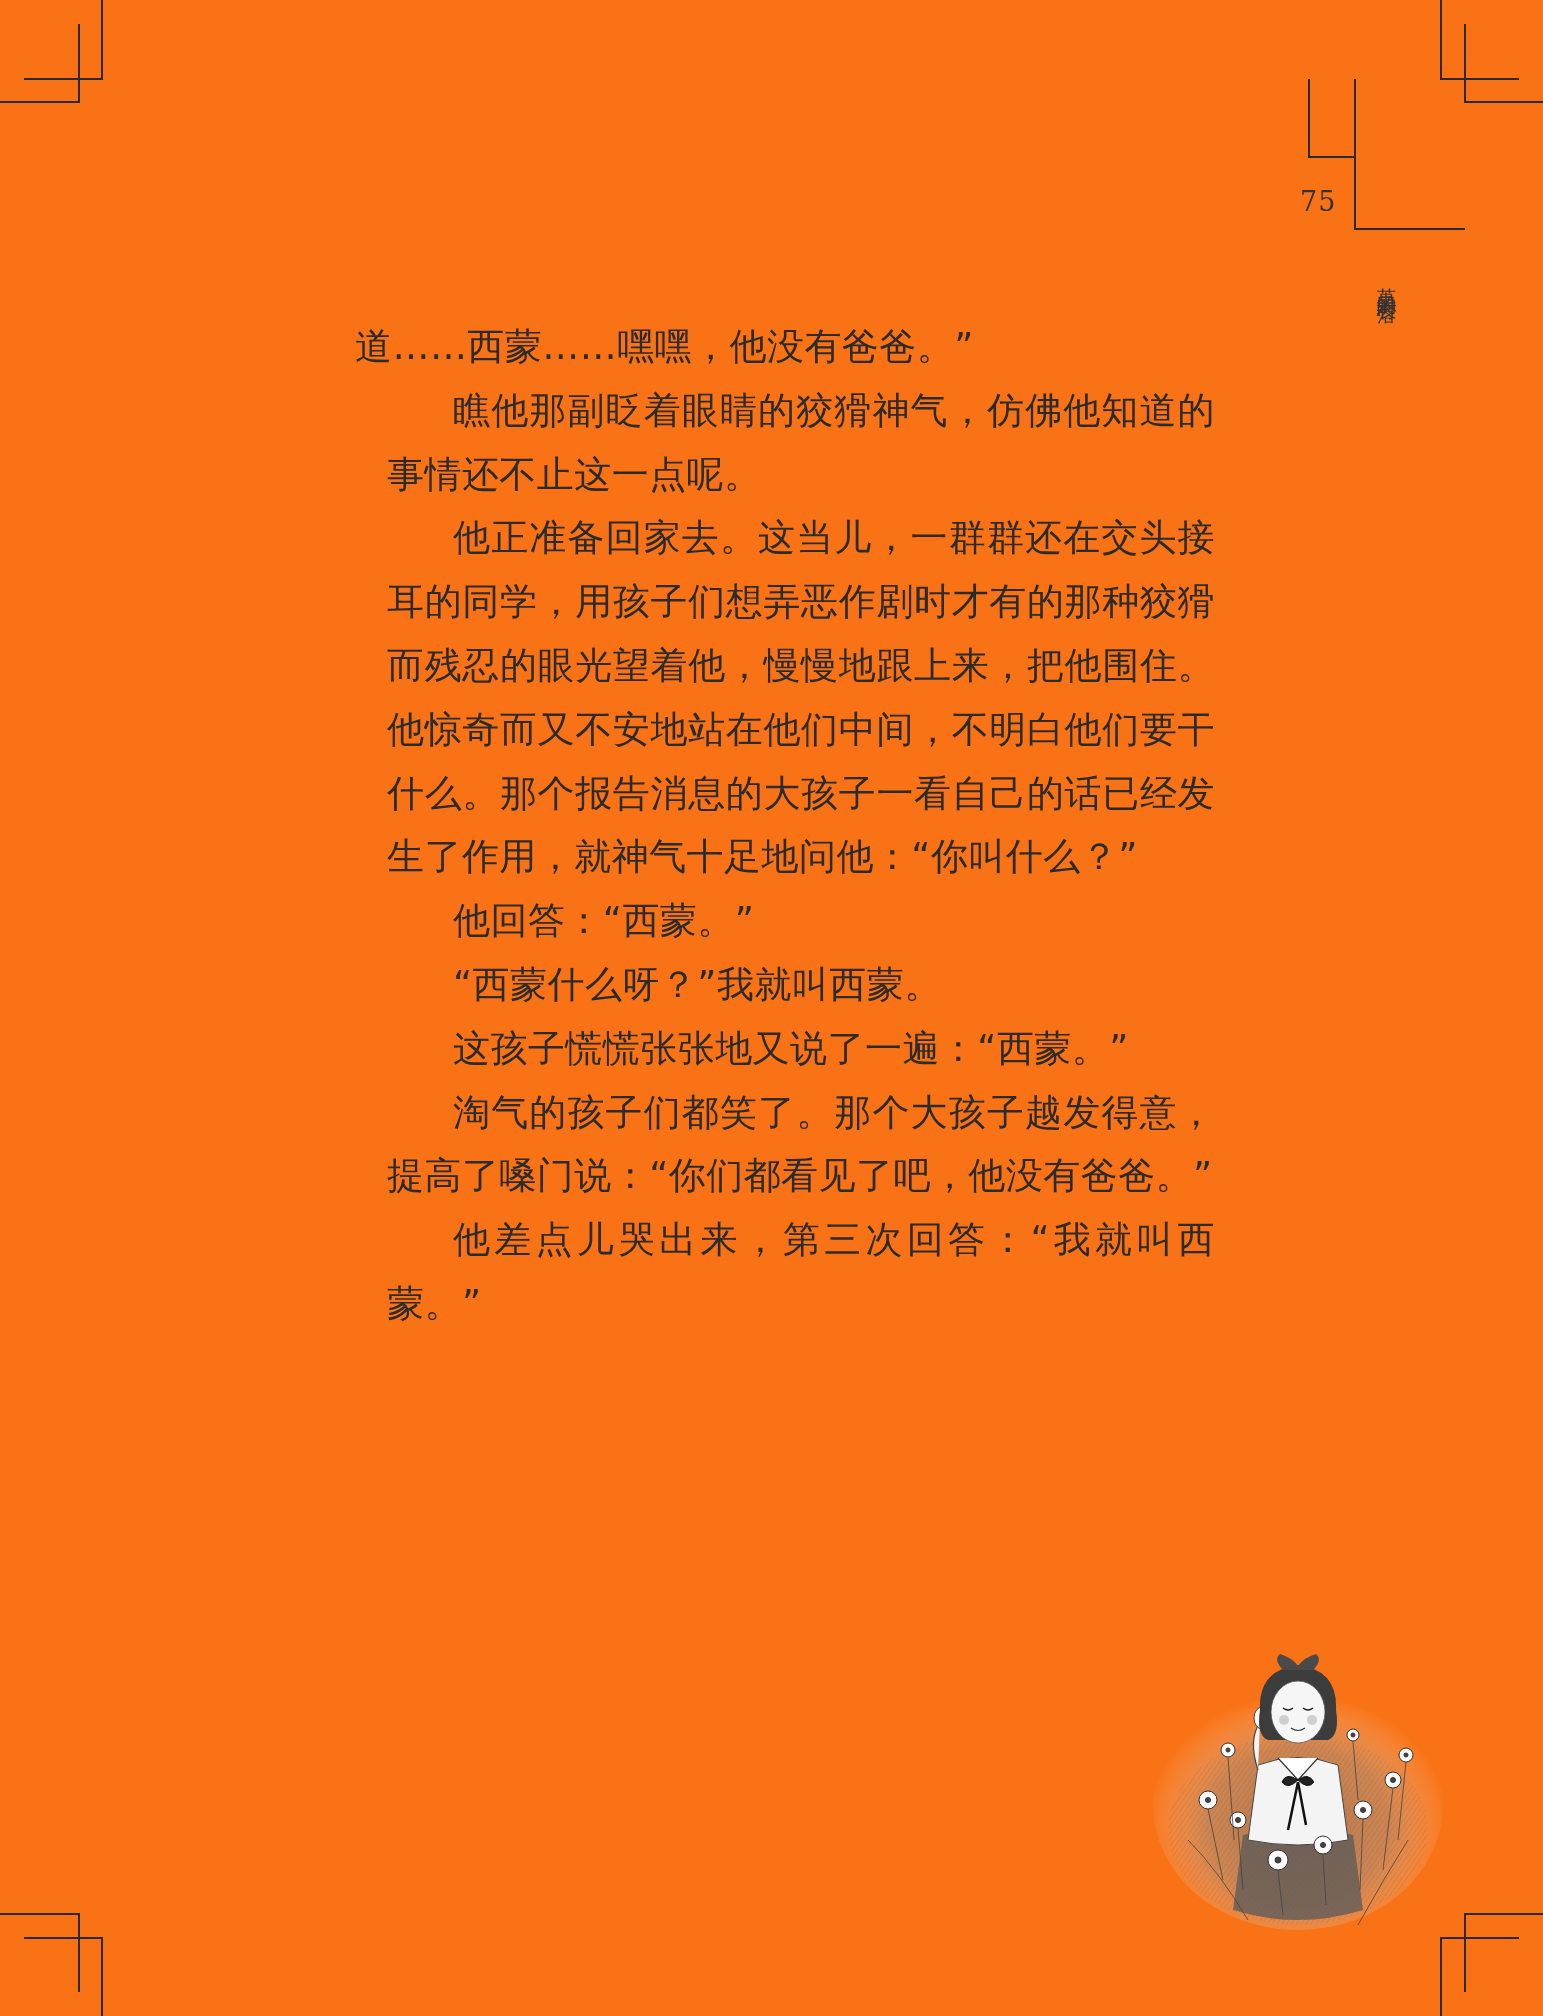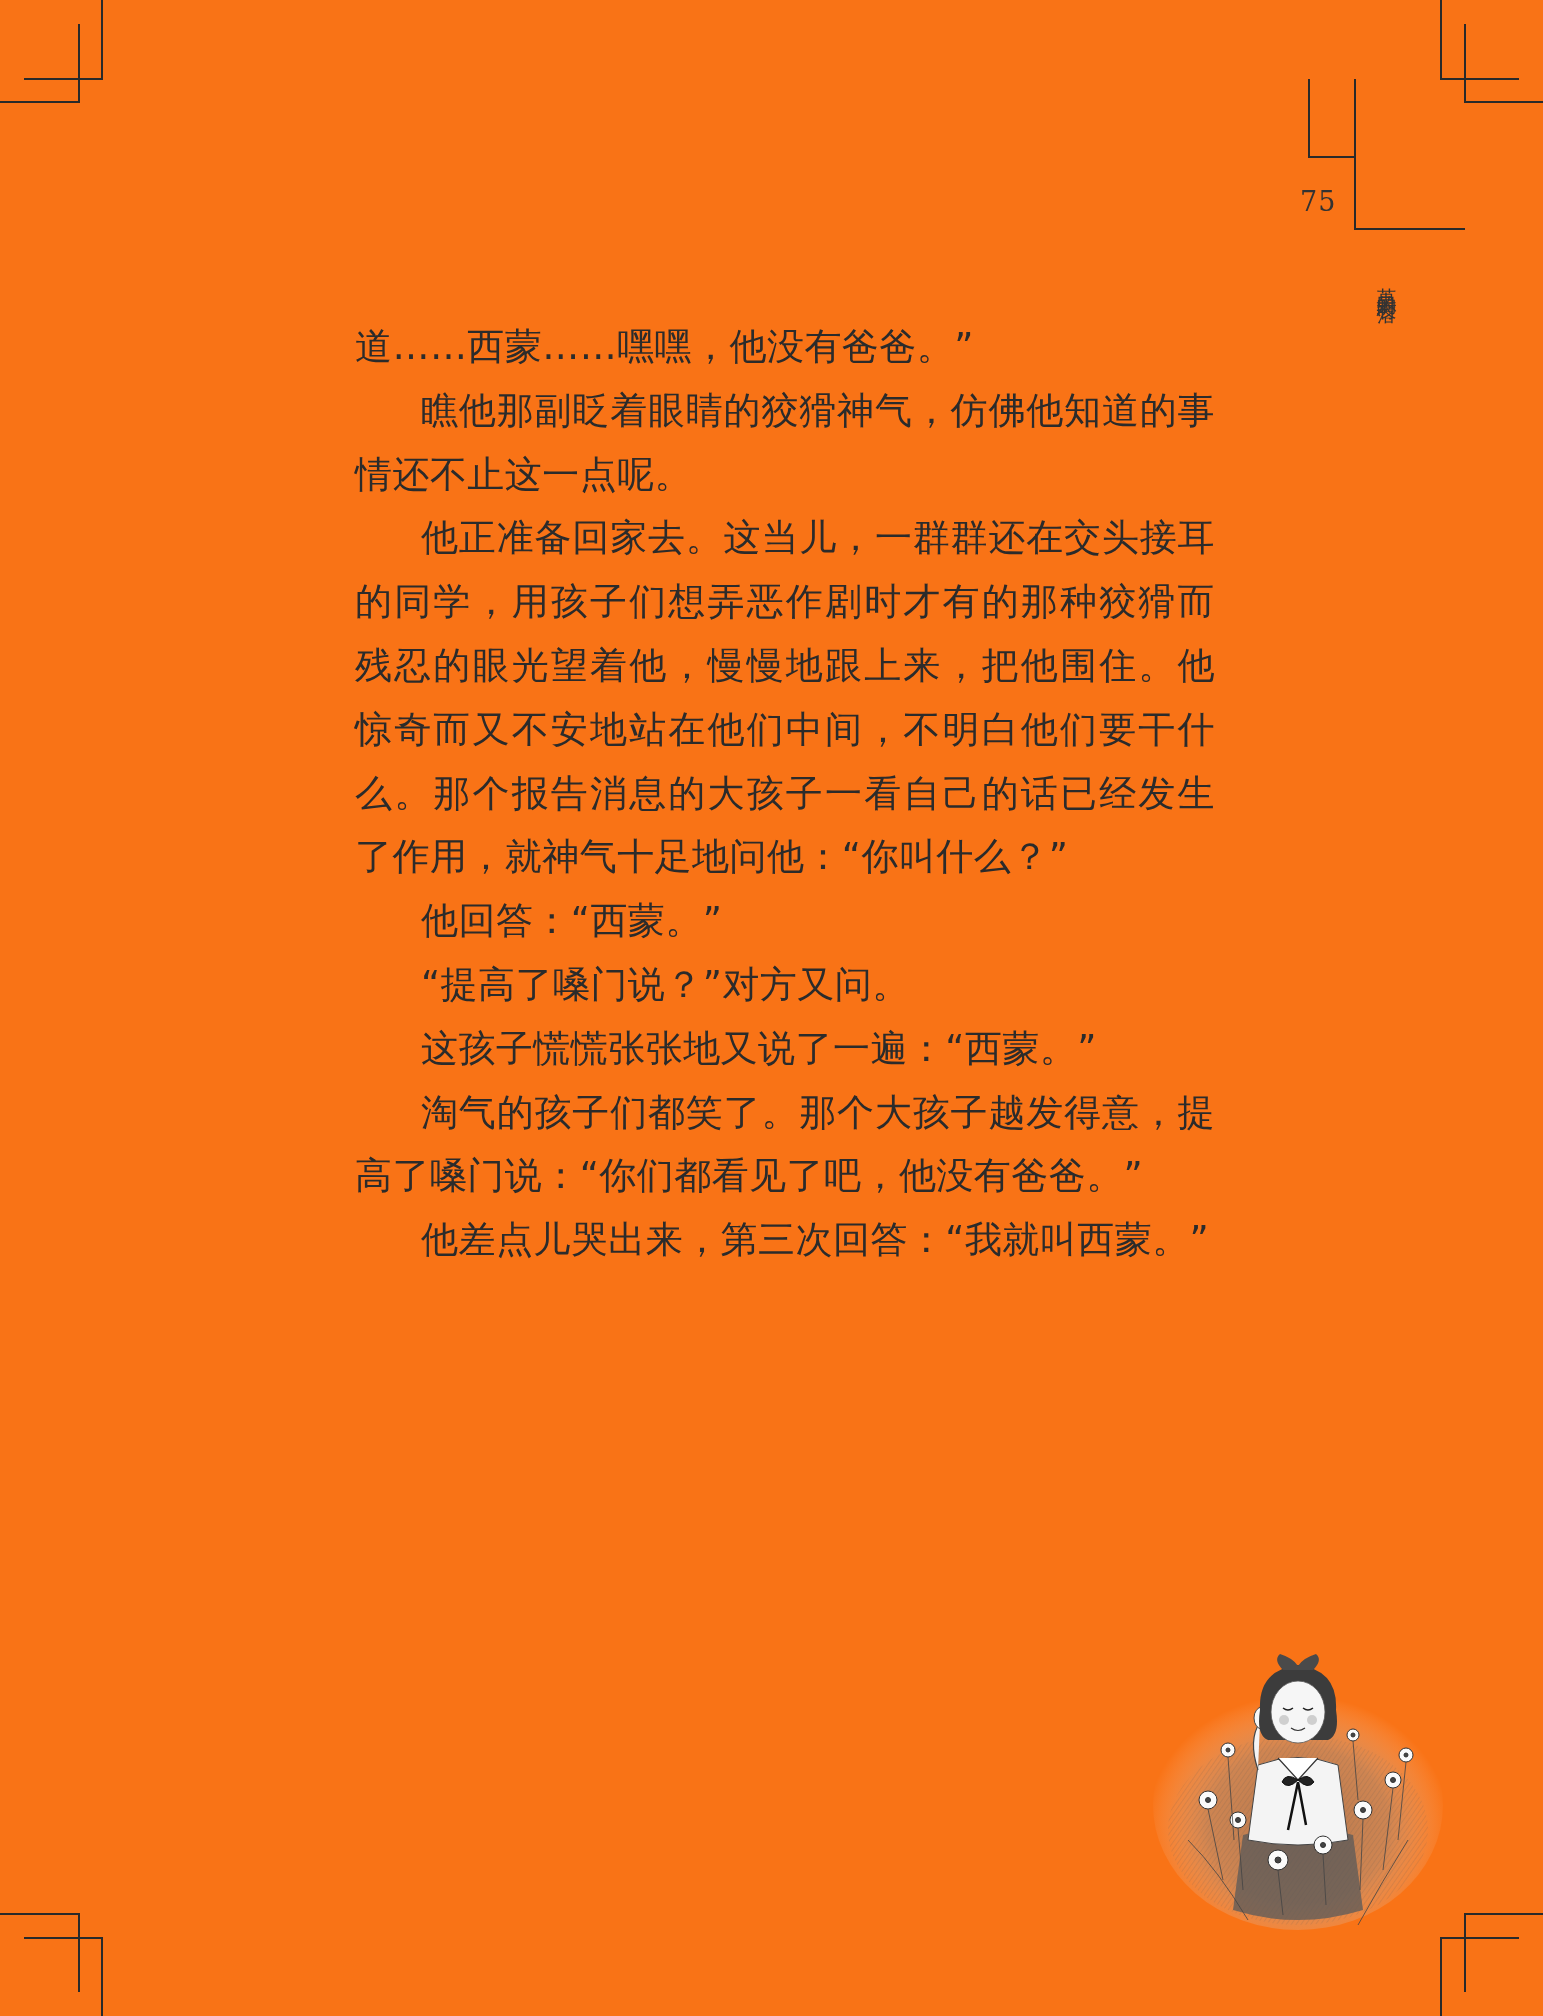--- a/index.html
+++ b/index.html
@@ -62,20 +62,21 @@
       color: #2b2b2b;
     }
     .body-text p {
       margin: 0;
       padding: 0;
       text-align: justify;
       text-align-last: left;
     }
     .body-text p.indent {
       text-indent: 66px;
+      margin-left: 32px;
     }
     .illustration {
       position: absolute;
       left: 1148px;
       top: 1640px;
       width: 300px;
       height: 300px;
     }
   </style>
 </head>
@@ -110,21 +111,21 @@
 
   <div class="page-number">75</div>
 
   <div class="running-head">草虫的村落</div>
 
   <div class="body-text">
     <p>道……西蒙……嘿嘿，他没有爸爸。”</p>
     <p class="indent">瞧他那副眨着眼睛的狡猾神气，仿佛他知道的事情还不止这一点呢。</p>
     <p class="indent">他正准备回家去。这当儿，一群群还在交头接耳的同学，用孩子们想弄恶作剧时才有的那种狡猾而残忍的眼光望着他，慢慢地跟上来，把他围住。他惊奇而又不安地站在他们中间，不明白他们要干什么。那个报告消息的大孩子一看自己的话已经发生了作用，就神气十足地问他：“你叫什么？”</p>
     <p class="indent">他回答：“西蒙。”</p>
-    <p class="indent">“提高了嗓门说？”对方又问。</p>
+    <p class="indent">“西蒙什么呀？”我就叫西蒙。</p>
     <p class="indent">这孩子慌慌张张地又说了一遍：“西蒙。”</p>
     <p class="indent">淘气的孩子们都笑了。那个大孩子越发得意，提高了嗓门说：“你们都看见了吧，他没有爸爸。”</p>
     <p class="indent">他差点儿哭出来，第三次回答：“我就叫西蒙。”</p>
   </div>
 
   <div class="illustration" title="pencil sketch of a girl with a hair bow, eyes closed, hand by her ear, wearing a collared blouse with a ribbon tie, standing among wildflowers and grass">
     <svg width="300" height="300" viewBox="0 0 300 300" xmlns="http://www.w3.org/2000/svg">
       <defs>
         <radialGradient id="vignette" cx="50%" cy="58%" r="52%">
           <stop offset="0%" stop-color="#7a7a7a" stop-opacity="0.55"></stop>

